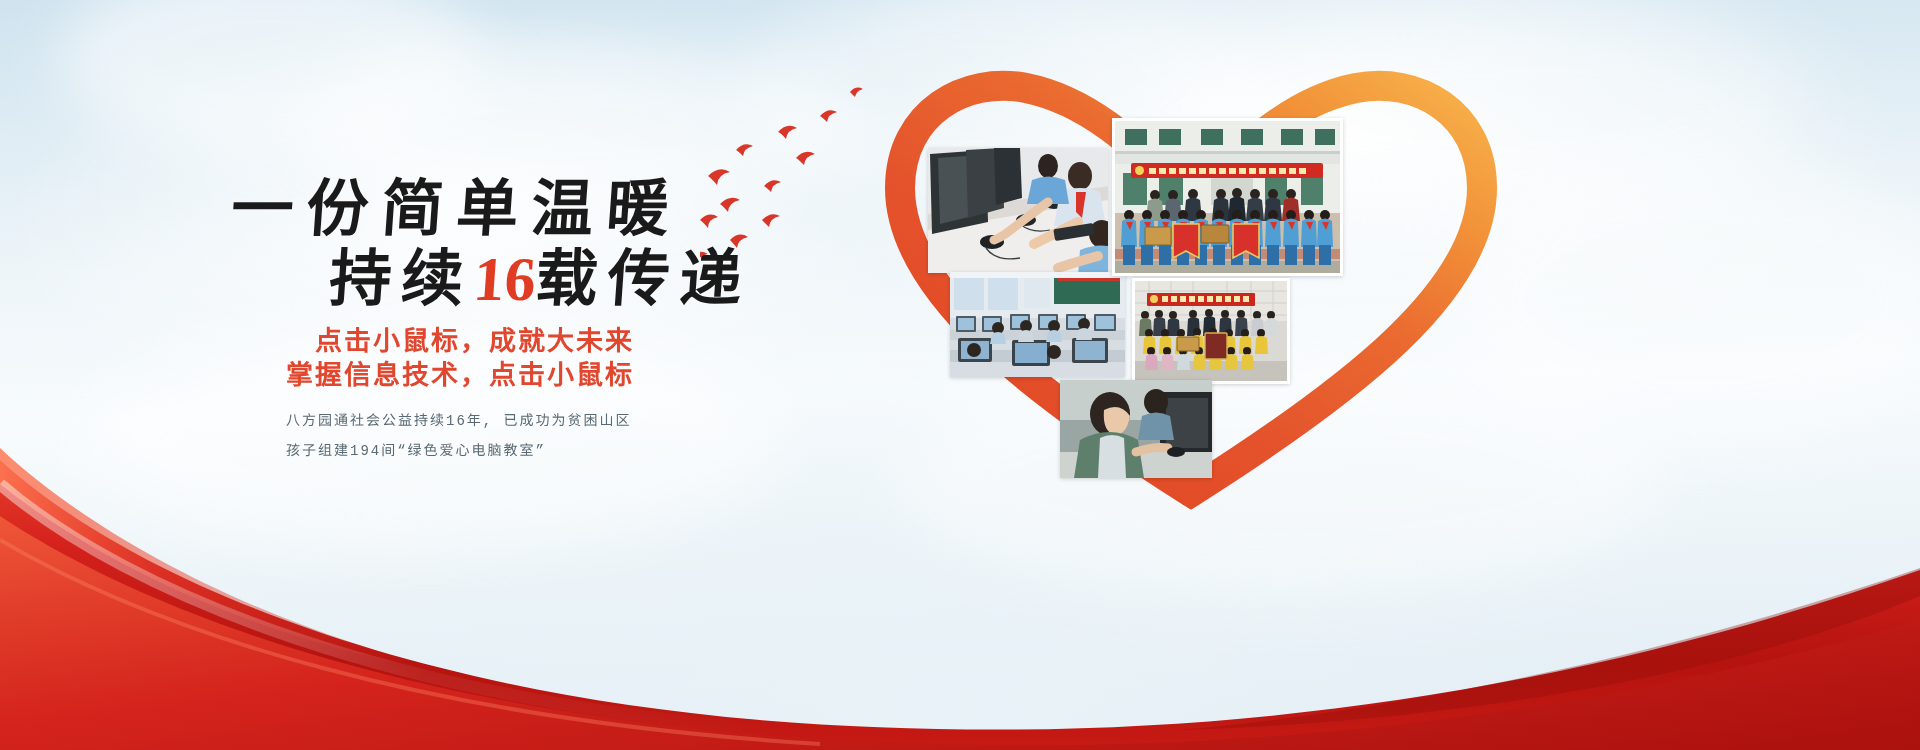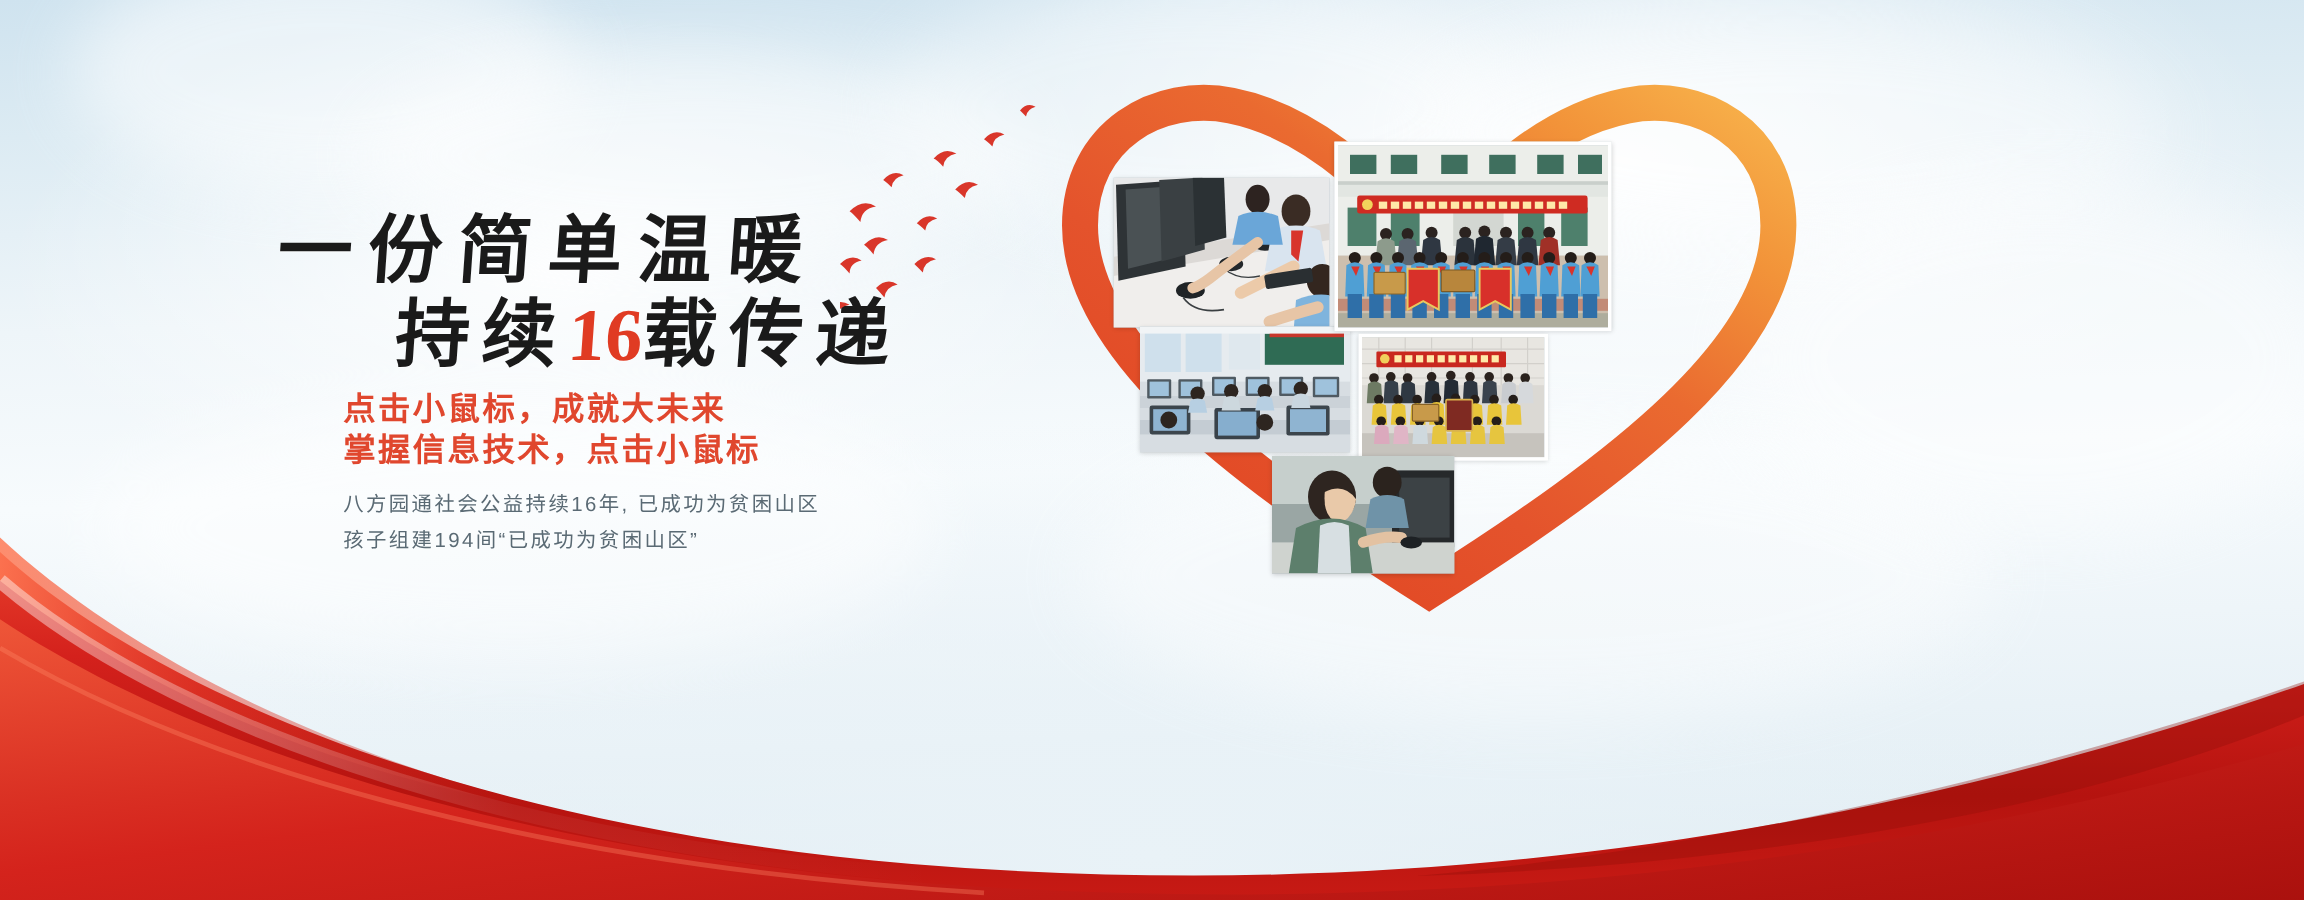--- a/index.html
+++ b/index.html
@@ -47,25 +47,26 @@
     transform:skewX(-4deg);
     text-shadow:0 1px 0 rgba(255,255,255,.6);
   }
   .num16{color:#e03b23;font-family:"Liberation Serif","DejaVu Serif",serif;letter-spacing:0;}
   .sublines{position:absolute;left:286px;top:324px;}
   .subline{
     font-family:"Liberation Sans","DejaVu Sans",sans-serif;
     font-weight:700;color:#e0472e;font-size:27px;
     letter-spacing:2px;line-height:34px;white-space:nowrap;
     text-shadow:0 1px 1px rgba(255,255,255,.7);
+    text-align:right;
   }
   .bodytext{position:absolute;left:286px;top:406px;}
   .bodyline{
-    font-family:Liberation Sans, sans-serif;
-    color:#5a6a74;font-size:17px;letter-spacing:2px;
+    font-family:Liberation Mono, monospace;
+    color:#5a6a74;font-size:14px;letter-spacing:2px;
     line-height:30px;white-space:nowrap;
   }
 
   
   .heartwrap{position:absolute;left:840px;top:40px;width:700px;height:470px;}
   .heartsvg{position:absolute;left:0;top:0;width:700px;height:470px;}
   .birds{position:absolute;left:700px;top:80px;width:180px;height:220px;}
 
   .photo{position:absolute;overflow:hidden;background:#cfd6da;box-shadow:0 1px 4px rgba(0,0,0,.18);}
   
@@ -101,21 +102,21 @@
 
     <div class="headline2"><span>持续</span><span class="num16">16</span><span>载传递</span></div>
 
     <div class="sublines">
       <div class="subline">点击小鼠标，成就大未来</div>
       <div class="subline">掌握信息技术，点击小鼠标</div>
     </div>
 
     <div class="bodytext">
       <div class="bodyline">八方园通社会公益持续16年, 已成功为贫困山区</div>
-      <div class="bodyline">孩子组建194间“已成功为贫困山区”</div>
+      <div class="bodyline">孩子组建194间“绿色爱心电脑教室”</div>
     </div>
   </div>
 
   <svg class="birds" viewBox="0 0 180 220">
     <g fill="#d9362a">
       <path d="M150 12 q6-7 13-3 q-7 2-8 8 q-4-4-5-5z"></path>
       <path d="M120 36 q8-9 17-4 q-9 2-10 10 q-5-5-7-6z"></path>
       <path d="M78 52 q9-10 19-4 q-10 2-11 11 q-5-6-8-7z"></path>
       <path d="M36 70 q8-9 17-4 q-9 2-10 10 q-5-5-7-6z"></path>
       <path d="M96 78 q9-10 19-4 q-10 2-11 11 q-6-6-8-7z"></path>

